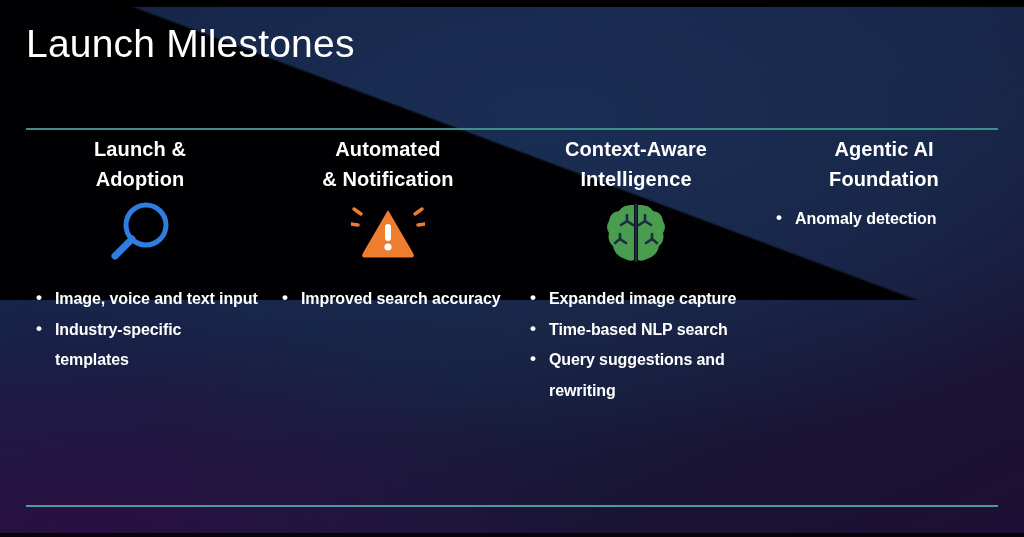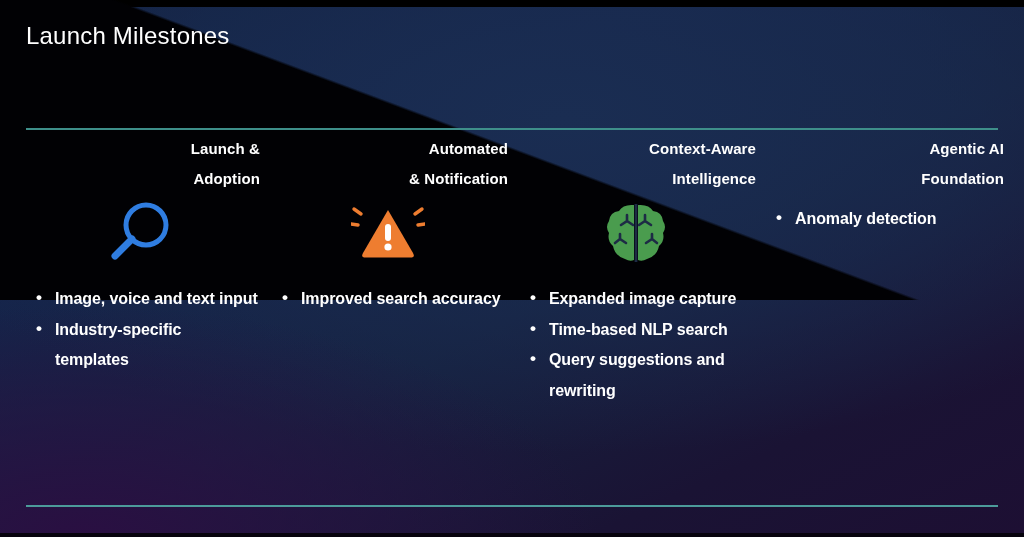--- a/index.html
+++ b/index.html
@@ -35,21 +35,21 @@
   }
   .letterbox-bottom {
     position: absolute; left: 0; bottom: 0; width: 100%; height: 4px;
     background: #07030d;
   }
 
   .title {
     position: absolute;
     left: 26px;
     top: 22px;
-    font-size: 24px;
+    font-size: 39px;
     font-weight: 400;
     color: #ffffff;
     letter-spacing: 0.2px;
     white-space: nowrap;
   }
 
   .rule {
     position: absolute;
     left: 26px;
     width: 972px;
@@ -65,24 +65,24 @@
     top: 134px;
     width: 992px;
     display: flex;
   }
   .col {
     width: 248px;
     box-sizing: border-box;
     padding: 0 4px;
   }
   .col-head {
-    text-align: right;
+    text-align: center;
     color: #ffffff;
     font-weight: bold;
-    font-size: 15px;
+    font-size: 20px;
     line-height: 30px;
     letter-spacing: 0.1px;
   }
   .icon-wrap {
     height: 78px;
     display: flex;
     align-items: center;
     justify-content: center;
     margin-top: 2px;
   }

